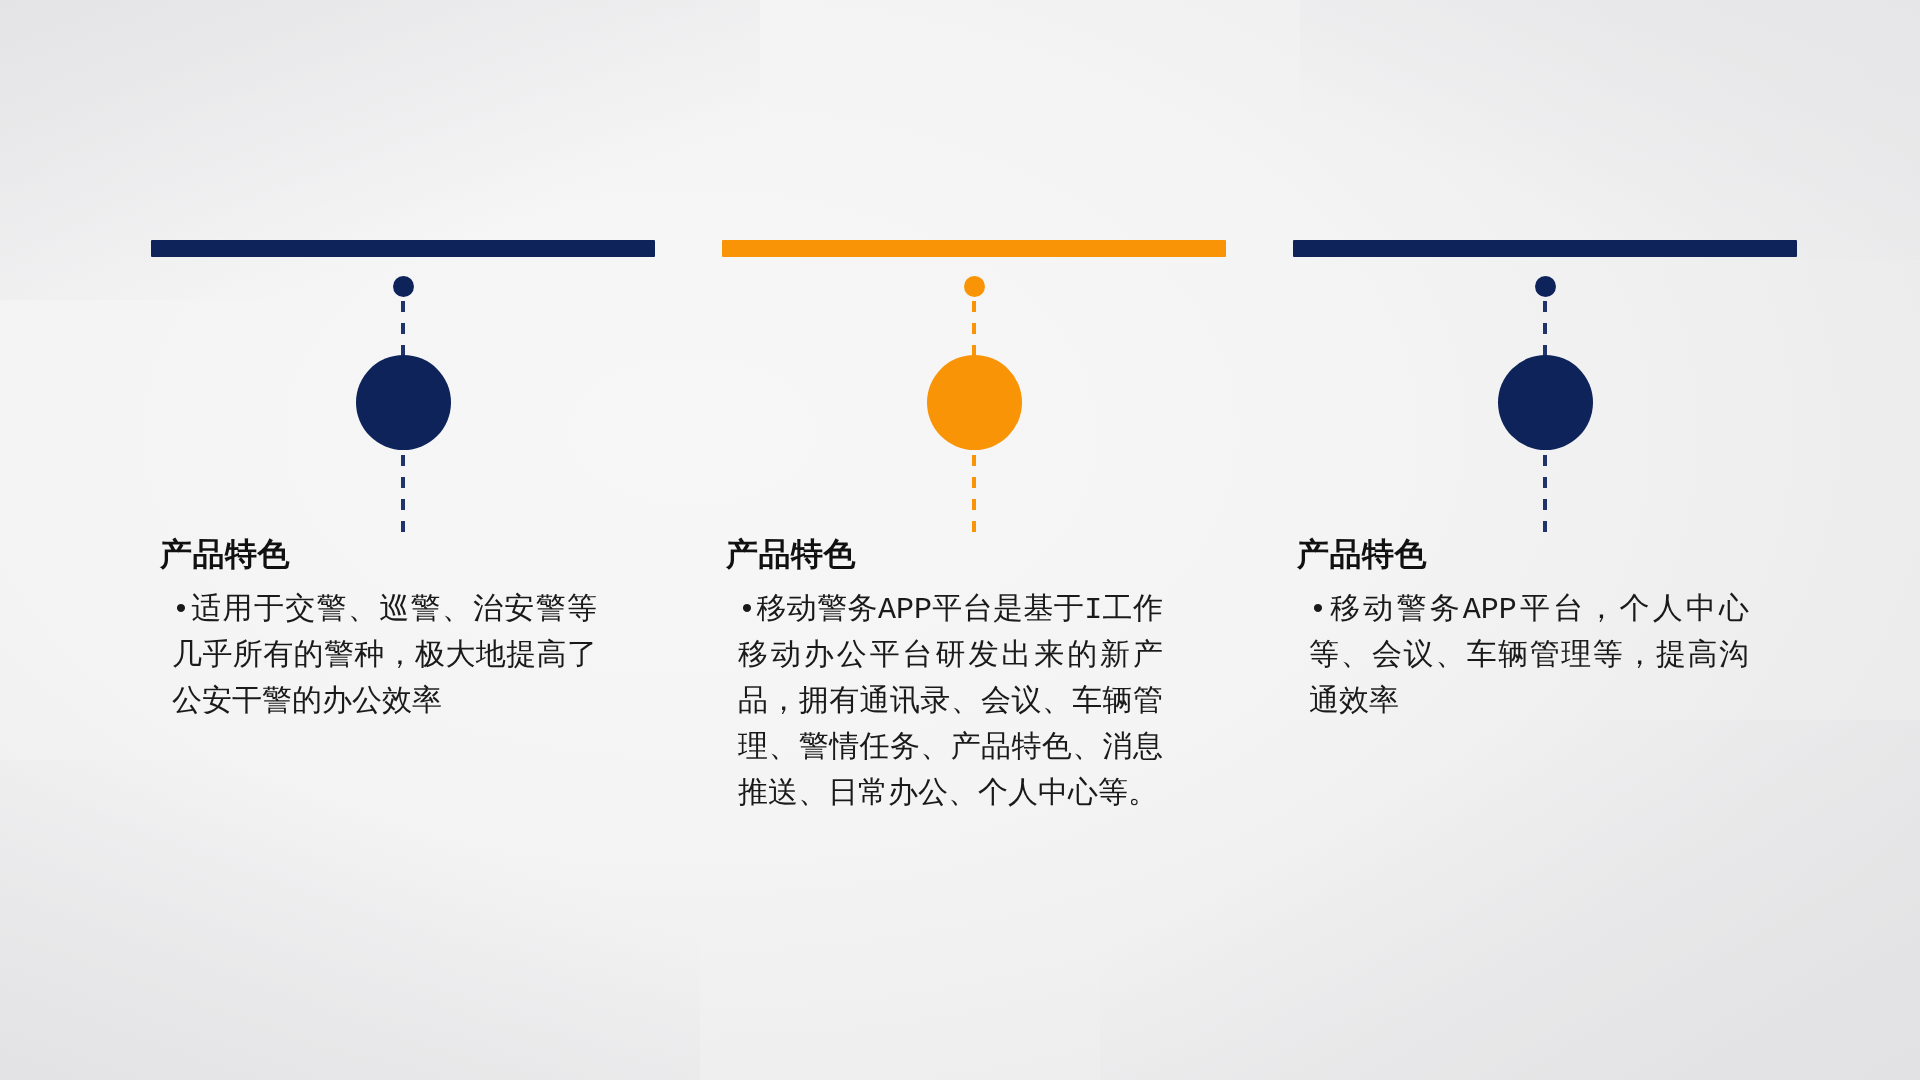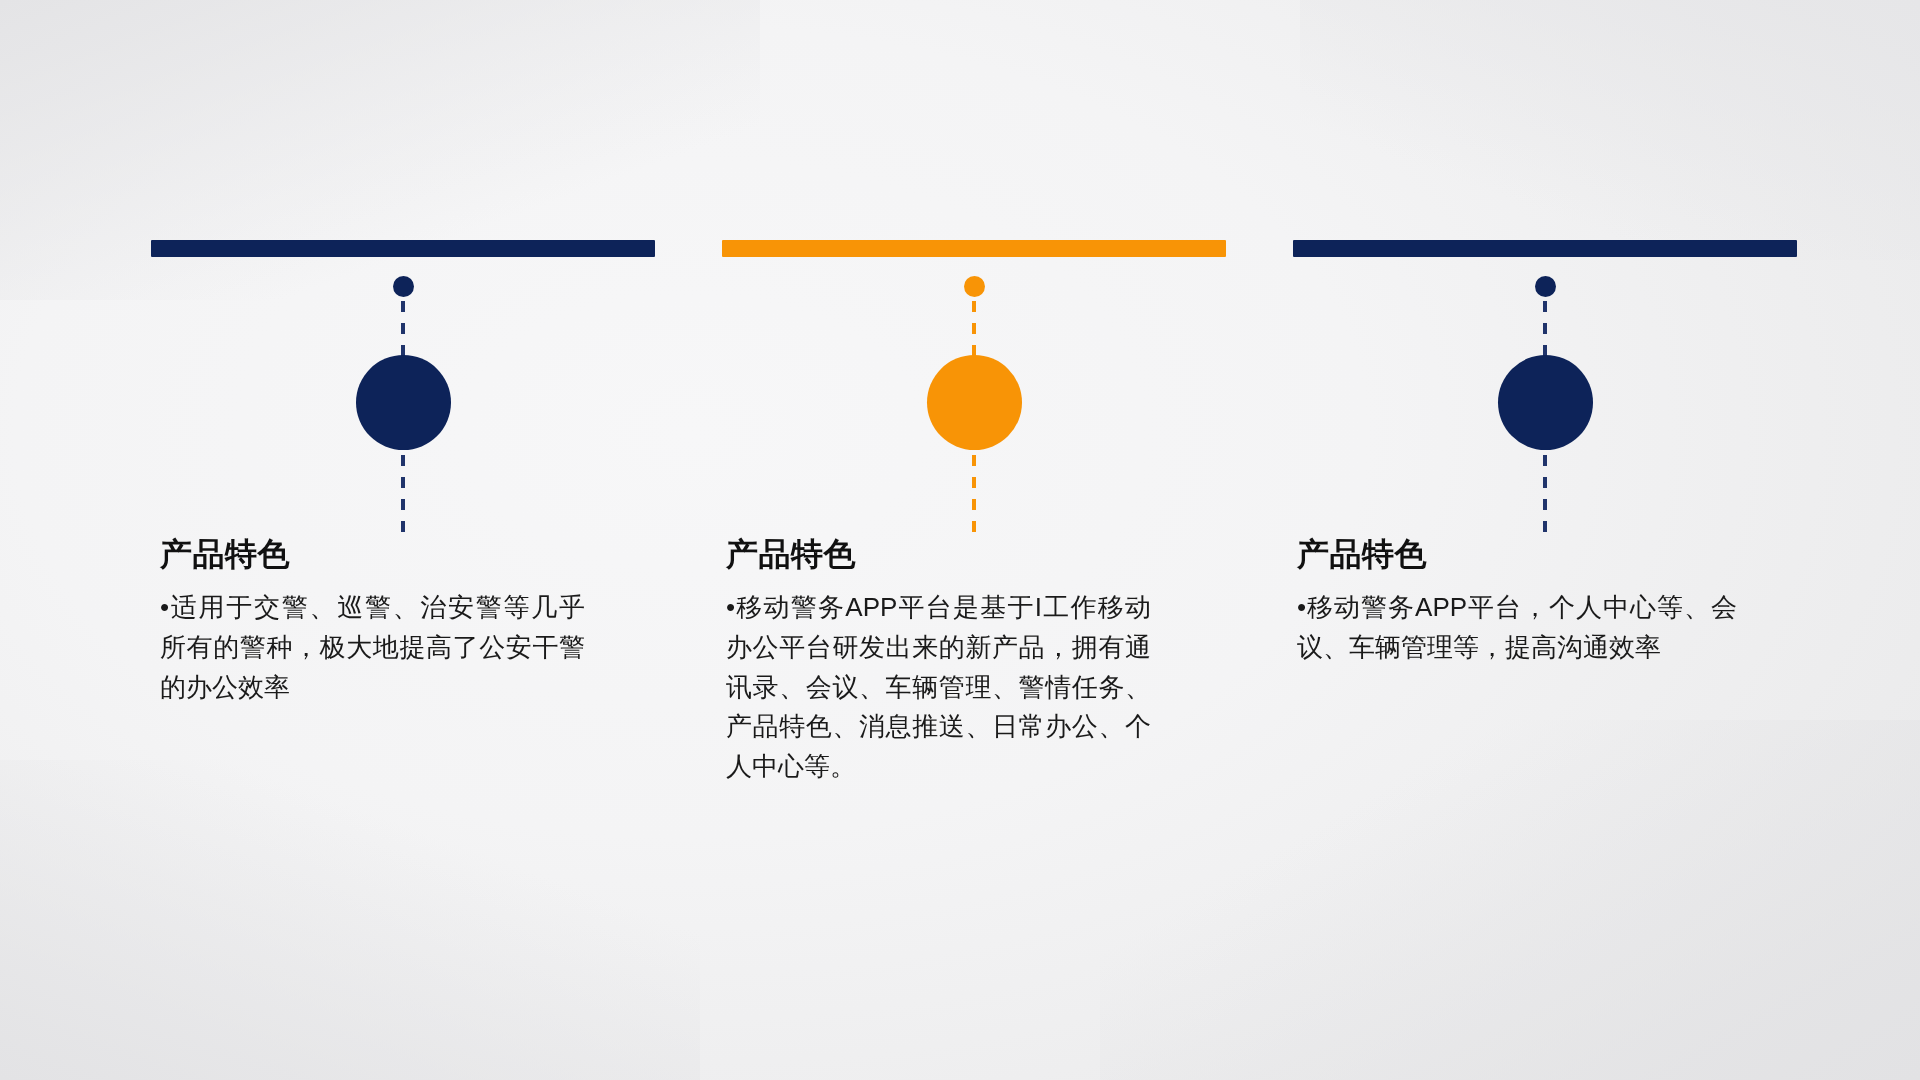--- a/index.html
+++ b/index.html
@@ -122,28 +122,29 @@
   .col-title {
     font-size: 32px;
     font-weight: bold;
     color: #111111;
     letter-spacing: 0.5px;
     line-height: 1.25;
     margin: 0 0 14px 0;
   }
 
   .col-body {
-    font-size: 26px;
+    font-size: 30px;
     line-height: 1.53;
     color: #1a1a1a;
-    margin: 0;
+    margin: 12px;
     width: 425px;
     text-align: justify;
     text-justify: inter-ideograph;
     word-break: break-all;
+    font-family: Liberation Mono, monospace;
   }
   .tb-2 .col-body { width: 440px; }
 </style>
 </head>
 <body>
 
 <div class="slide">
 
   <div class="corner-shade corner-tl"></div>
   <div class="corner-shade corner-tr"></div>

